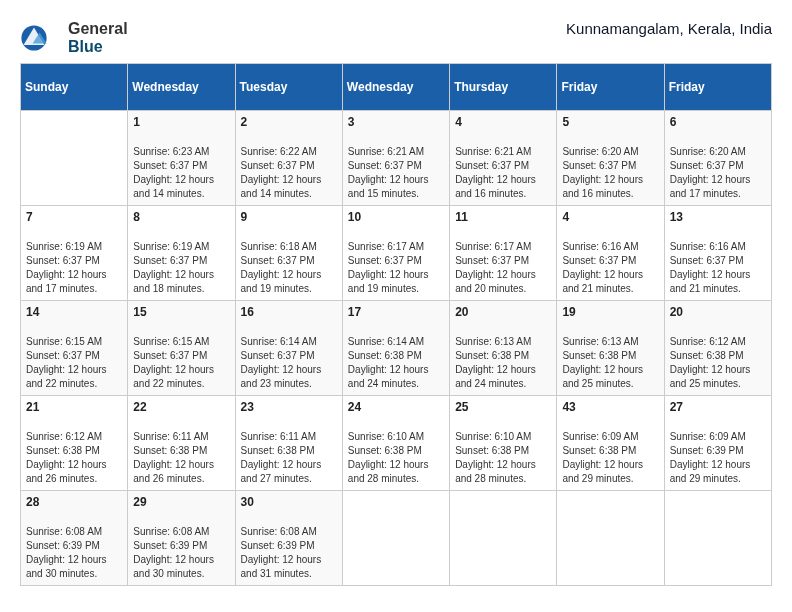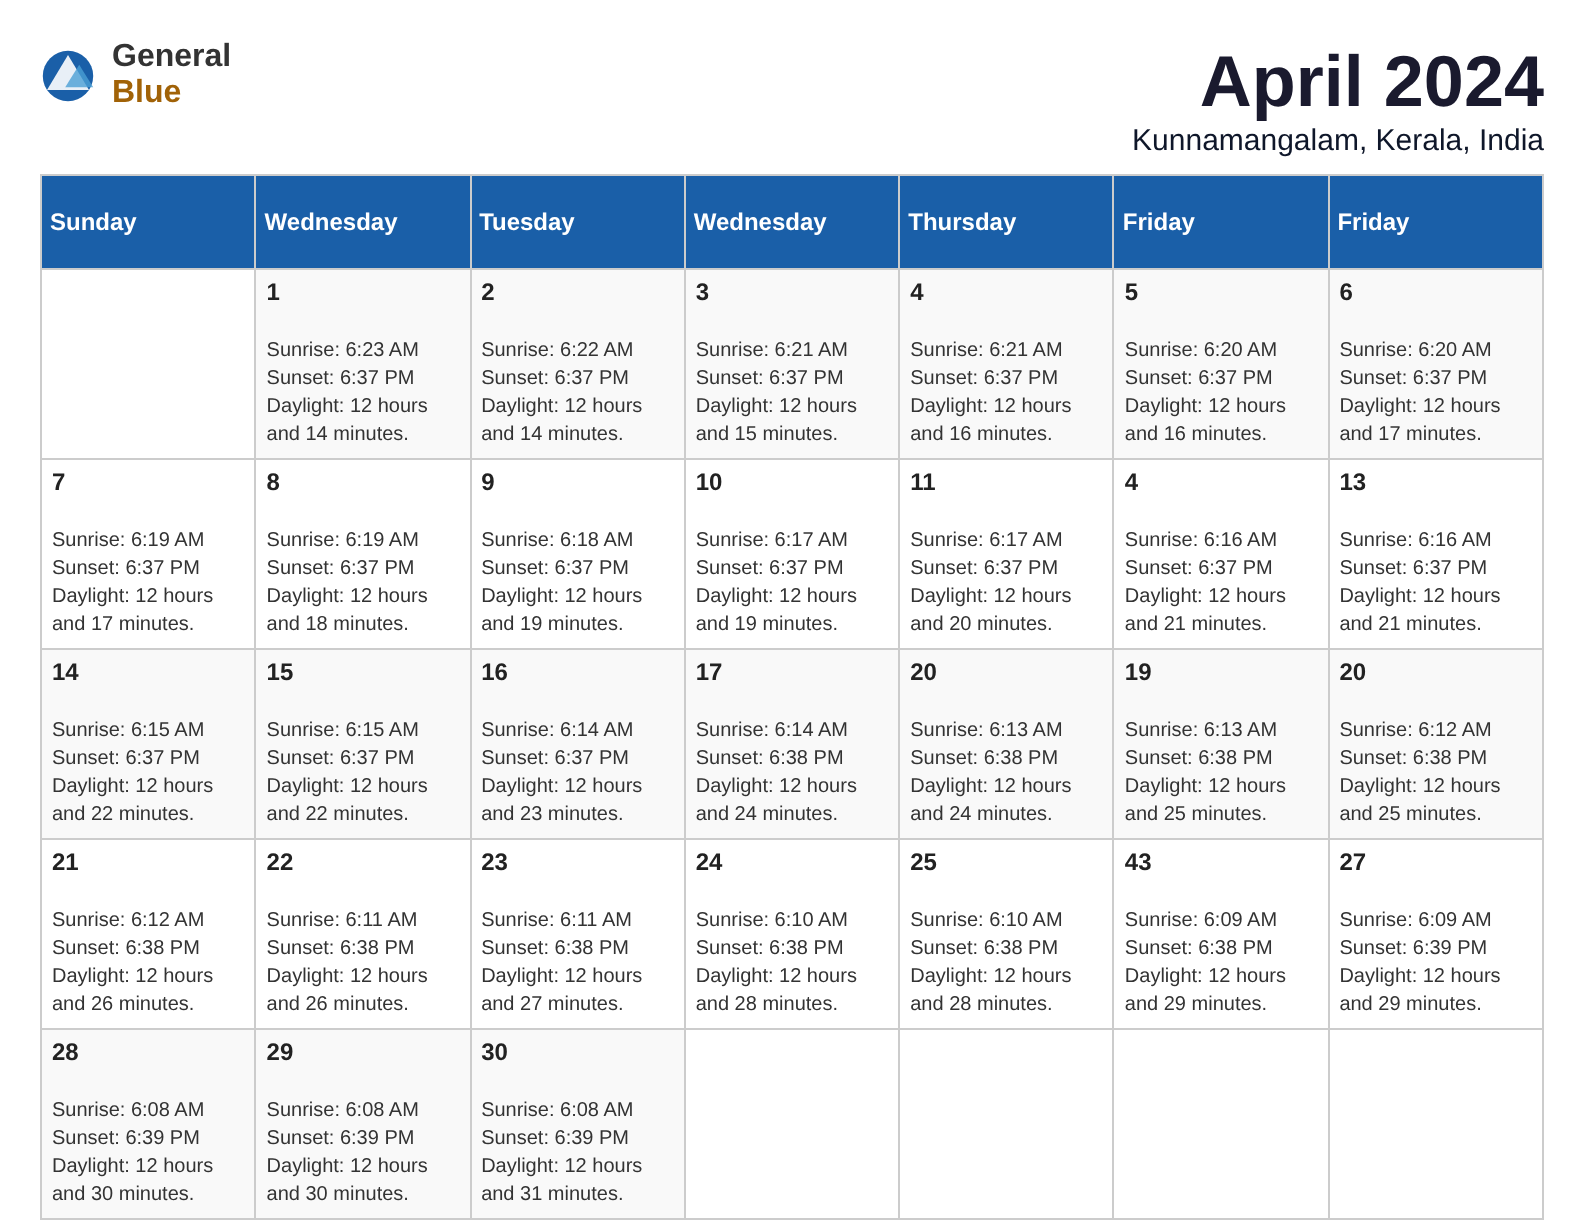--- a/index.html
+++ b/index.html
@@ -12,36 +12,36 @@
     }
     .header-area {
       display: flex;
       justify-content: space-between;
       align-items: flex-start;
       margin-bottom: 8px;
     }
     .logo {
       display: flex;
       align-items: center;
-      gap: 8px;
+      gap: 20px;
     }
     .logo-text {
       display: flex;
       flex-direction: column;
       line-height: 1.1;
     }
     .logo-general {
       font-size: 16px;
       font-weight: bold;
       color: #333;
     }
     .logo-blue {
       font-size: 16px;
       font-weight: bold;
-      color: #a16207;
+      color: #0c4a6e;
     }
     .logo-icon {
       width: 28px;
       height: 28px;
     }
     .title-area {
       text-align: right;
     }
     .month-title {
       font-size: 36px;
@@ -104,21 +104,20 @@
       <circle cx="20" cy="20" r="18" fill="#1a5fa8"></circle>
       <polygon points="20,5 35,30 5,30" fill="#fff" opacity="0.9"></polygon>
       <polygon points="28,12 38,28 18,28" fill="#4a9fd4" opacity="0.8"></polygon>
     </svg>
     <div class="logo-text">
       <span class="logo-general">General</span>
       <span class="logo-blue">Blue</span>
     </div>
   </div>
   <div class="title-area">
-    <div class="month-title">April 2024</div>
     <div class="location-title">Kunnamangalam, Kerala, India</div>
   </div>
 </div>
 
 <table class="calendar-table">
   <thead>
     <tr>
     <th>Sunday</th>
         <th>Wednesday</th>
         <th>Tuesday</th>

